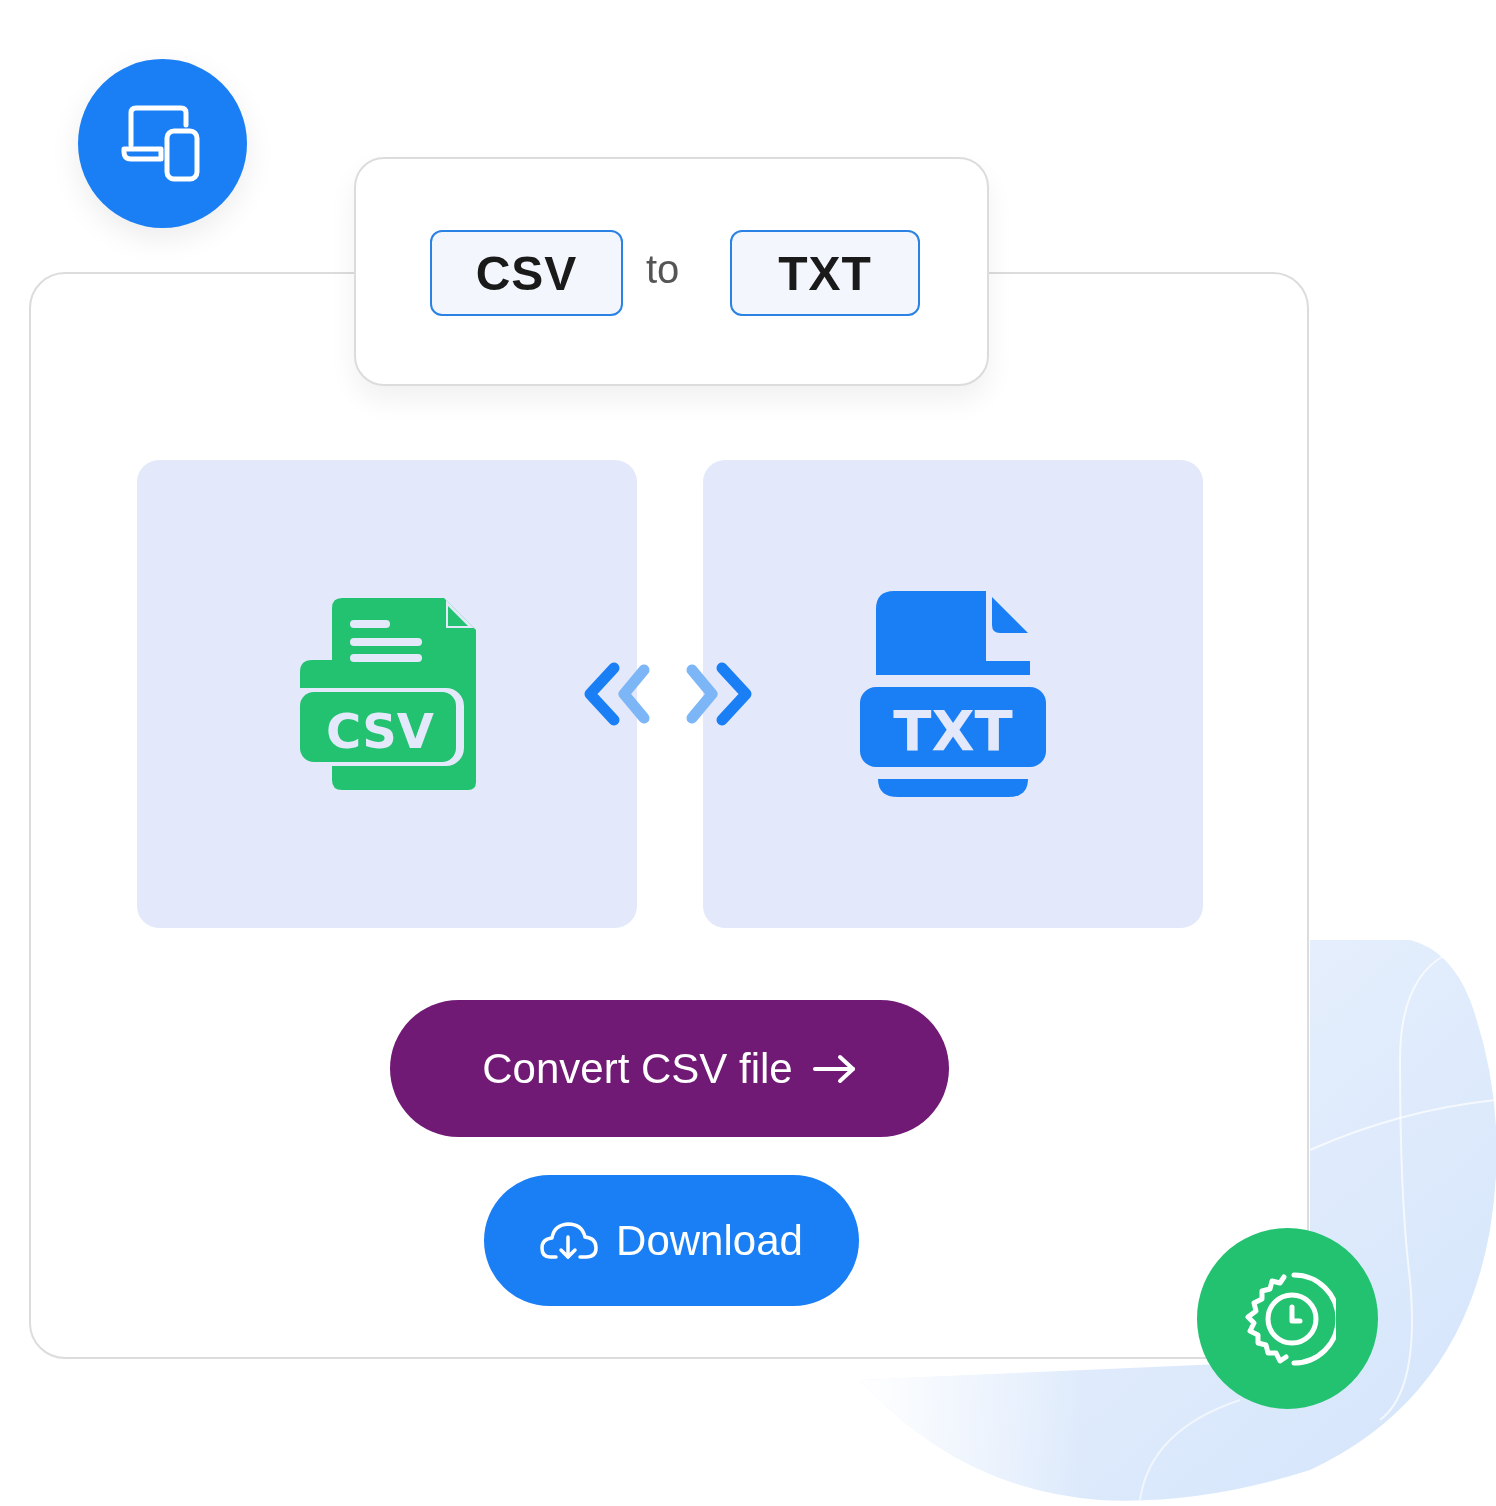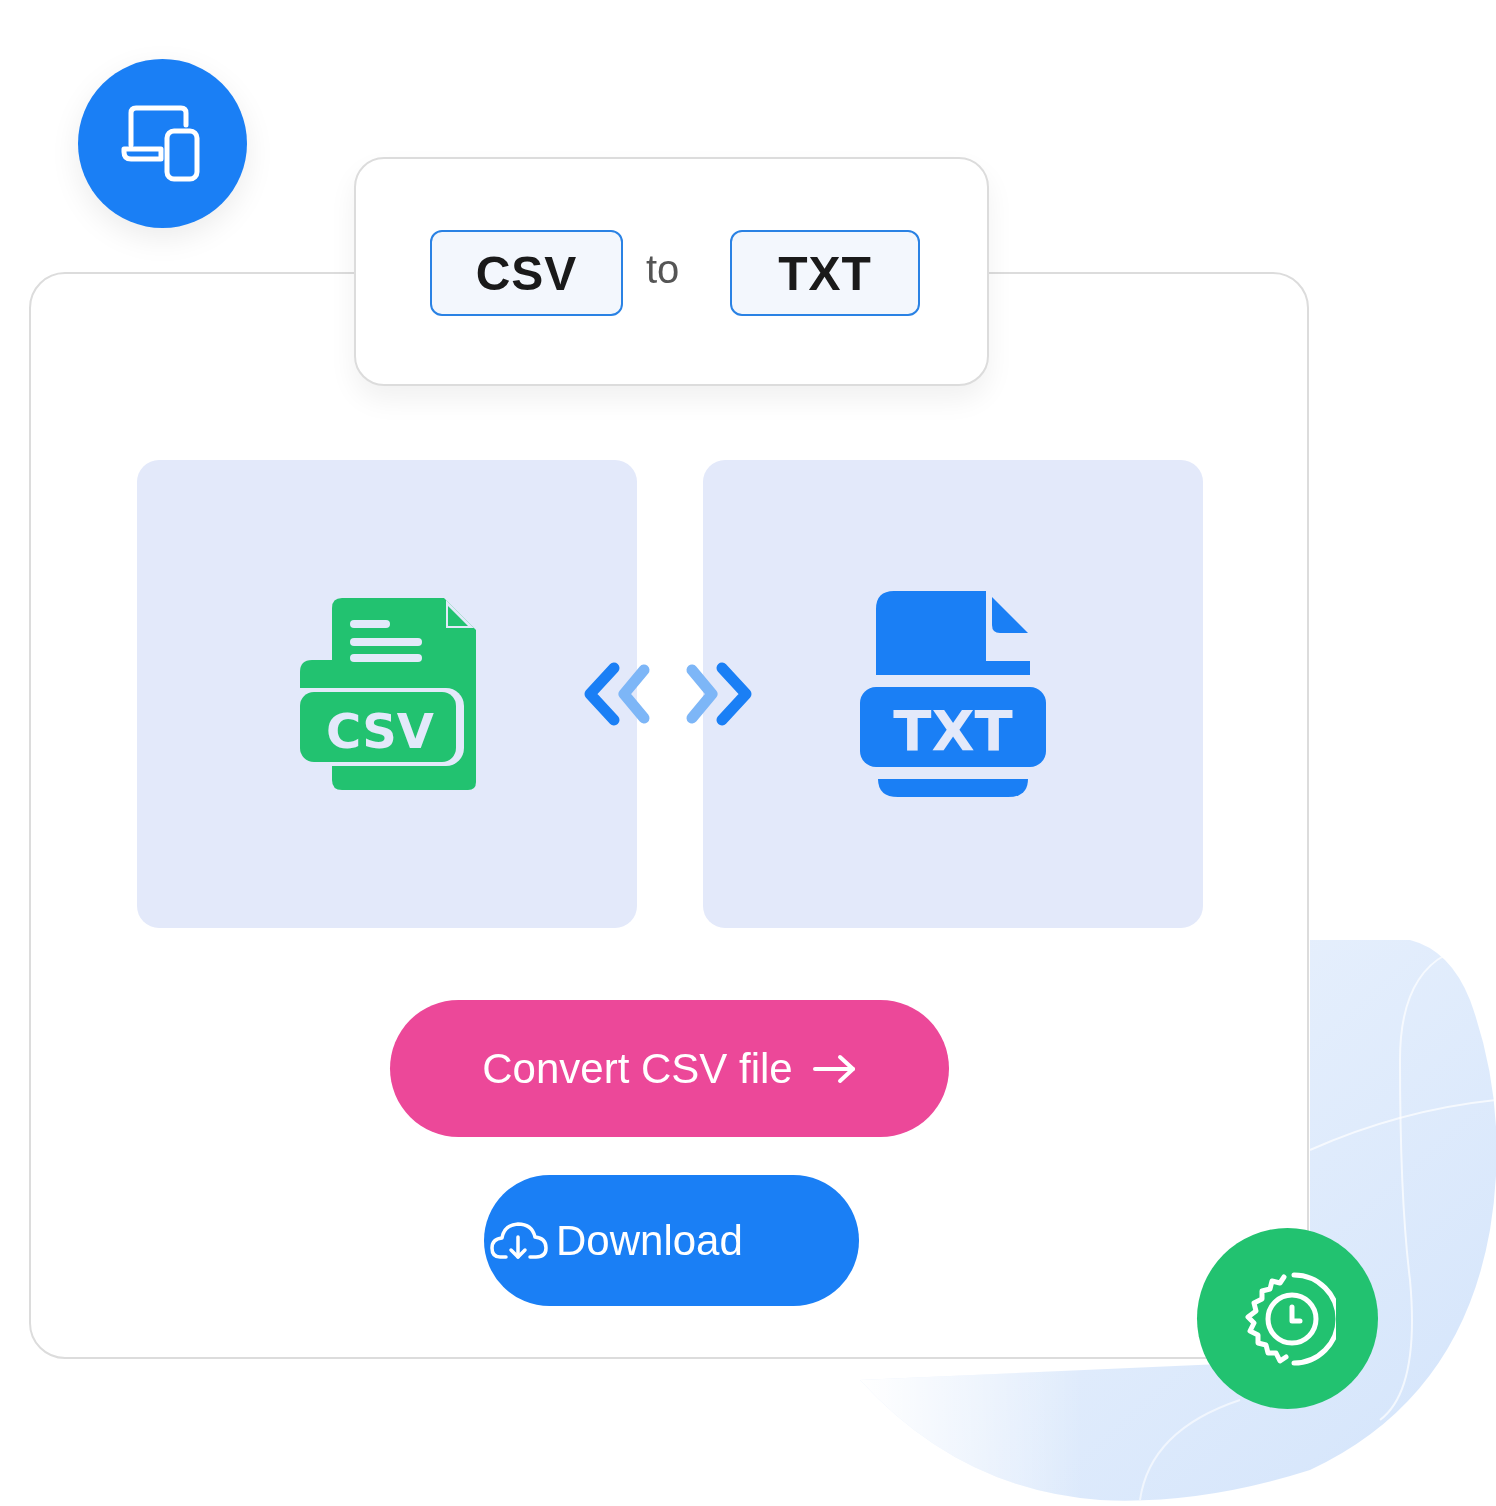--- a/index.html
+++ b/index.html
@@ -44,28 +44,28 @@
   }
   .panel {
     position: absolute; top: 460px; width: 500px; height: 468px;
     background: #e3e9fa; border-radius: 22px;
   }
   .panel-left { left: 137px; }
   .panel-right { left: 703px; }
   .icon-abs { position: absolute; }
   .convert-btn {
     position: absolute; left: 390px; top: 1000px; width: 559px; height: 137px;
-    border-radius: 69px; background: #ec4899; color: #ffffff;
+    border-radius: 69px; background: #701a75; color: #ffffff;
     display: flex; align-items: center; justify-content: center; gap: 20px;
     font-size: 42px; border: none; cursor: pointer; box-sizing: border-box;
   }
   .download-btn {
     position: absolute; left: 484px; top: 1175px; width: 375px; height: 131px;
     border-radius: 66px; background: #1a7ff5; color: #ffffff;
-    display: flex; align-items: center; gap: 8px;
+    display: flex; align-items: center; justify-content: center; gap: 18px;
     font-size: 42px; border: none; cursor: pointer; box-sizing: border-box;
   }
   .schedule-badge {
     position: absolute; left: 1197px; top: 1228px; width: 181px; height: 181px;
     border-radius: 50%; background: #22c270;
     display: flex; align-items: center; justify-content: center;
   }
 </style>
 </head>
 <body>

